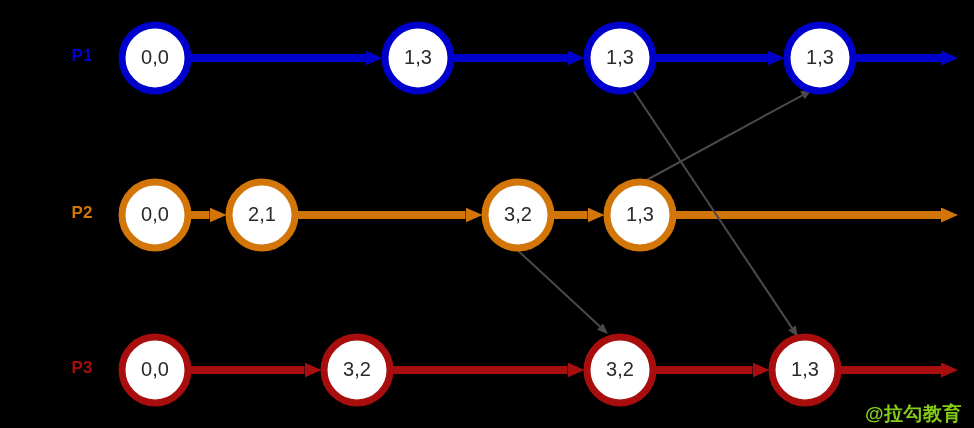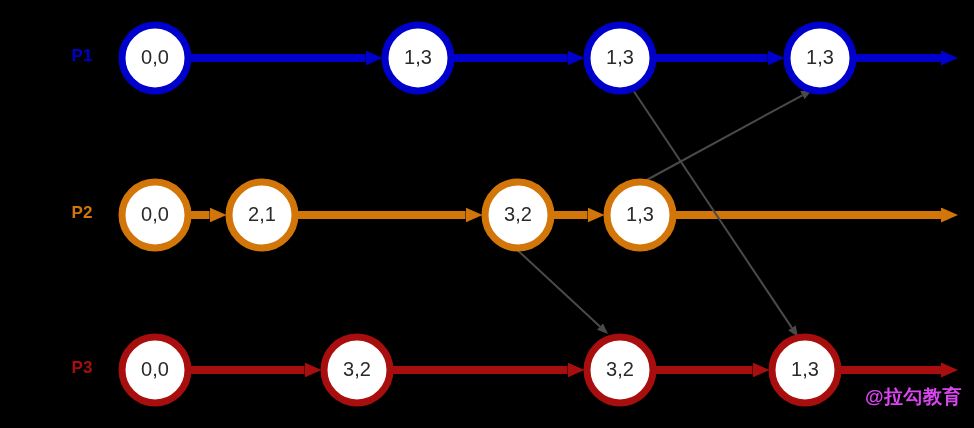--- a/index.html
+++ b/index.html
@@ -36,22 +36,22 @@
   .node-text {
     font-family: "Liberation Sans", sans-serif;
     font-size: 20px;
     fill: #2b2b2b;
     text-anchor: middle;
     dominant-baseline: middle;
   }
   .watermark {
     position: absolute;
     right: 12px;
-    bottom: 18px;
-    color: #d946ef;
+    bottom: 1px;
+    color: #84cc16;
     font-family: "Liberation Sans", sans-serif;
     font-size: 19px;
     font-weight: bold;
     letter-spacing: 0.5px;
     text-shadow: 0 0 2px rgba(0,0,0,0.8);
     white-space: nowrap;
     user-select: none;
   }
 </style>
 </head>

